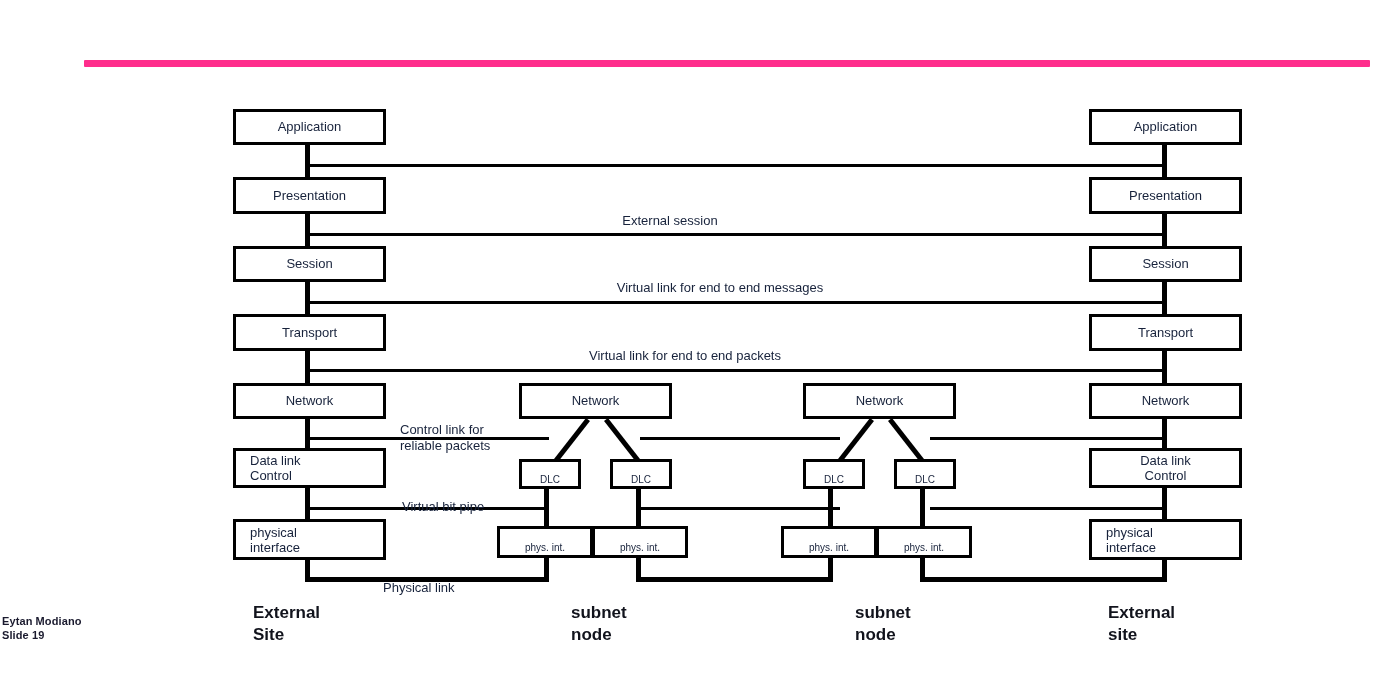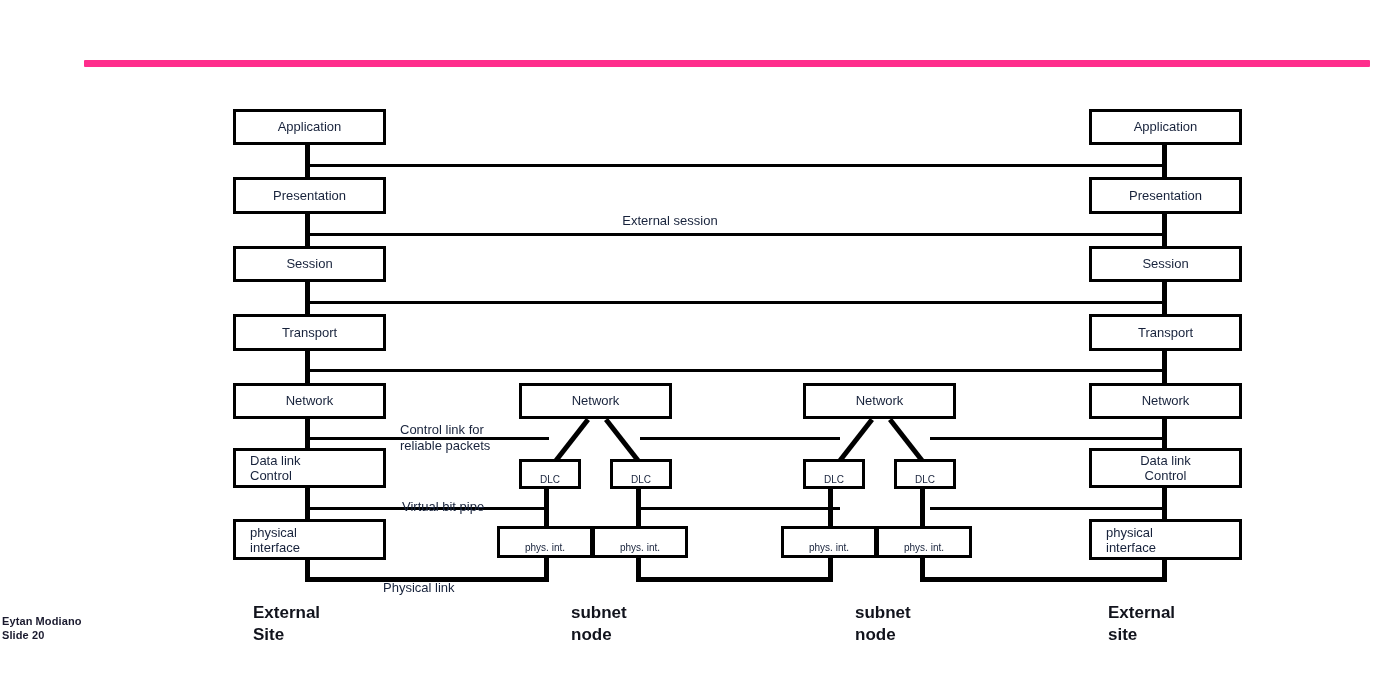--- a/index.html
+++ b/index.html
@@ -184,34 +184,36 @@
     </div>
 
     <div class="vline" style="left:828px;top:540px;height:26px;"></div>
     <div class="vline" style="left:920px;top:540px;height:26px;"></div>
 
     <div class="hbus" style="left:305px;top:561px;width:241px;"></div>
     <div class="hbus" style="left:636px;top:561px;width:194px;"></div>
     <div class="hbus" style="left:920px;top:561px;width:244px;"></div>
 
     <div class="lbl ctr" style="left:360px;top:197px;width:620px;">External session</div>
+    <div class="lbl ctr" style="left:380px;top:264px;width:680px;">Virtual link for end to end messages</div>
+    <div class="lbl ctr" style="left:350px;top:332px;width:670px;">Virtual link for end to end packets</div>
     <div class="lbl lft" style="left:400px;top:406px;width:230px;">Control link for
 reliable packets</div>
     <div class="lbl lft" style="left:402px;top:483px;width:230px;">Virtual bit pipe</div>
     <div class="lbl lft" style="left:383px;top:564px;width:220px;">Physical link</div>
 
     <div class="colcap" style="left:253px;top:586px;width:200px;text-align:left;">External
 Site</div>
     <div class="colcap" style="left:571px;top:586px;width:200px;text-align:left;">subnet
 node</div>
     <div class="colcap" style="left:855px;top:586px;width:200px;text-align:left;">subnet
 node</div>
     <div class="colcap" style="left:1108px;top:586px;width:200px;text-align:left;">External
 site</div>
 
   </div>
 
   <div class="footer">
     <div>Eytan Modiano</div>
-    <div>Slide 20</div>
+    <div>Slide 19</div>
   </div>
 
 </div>
 
 </body></html>

